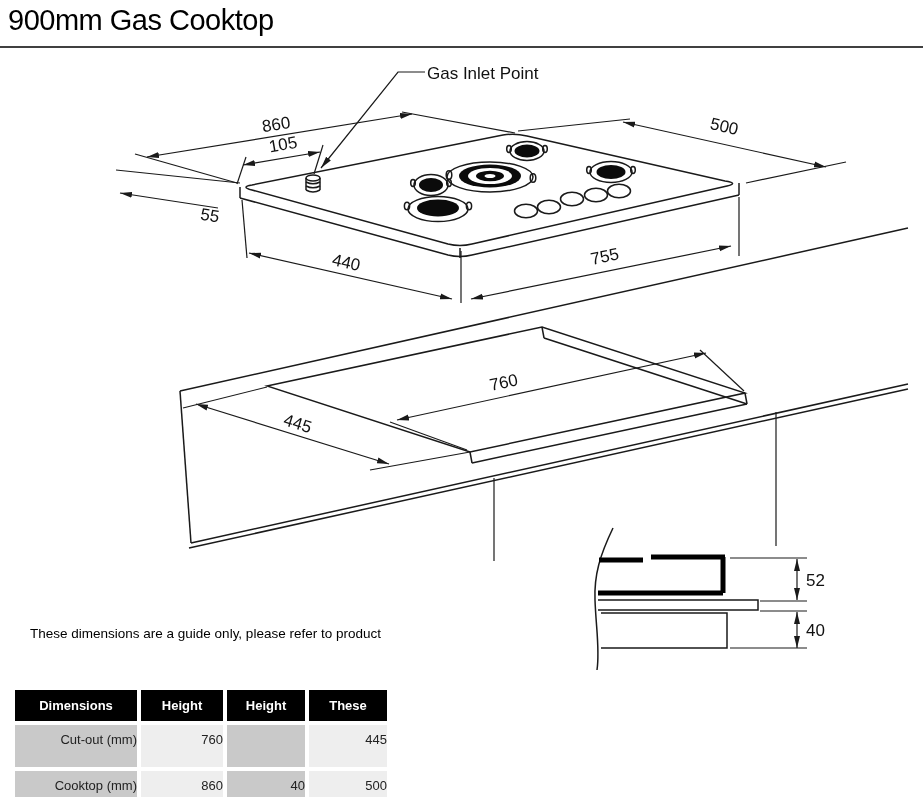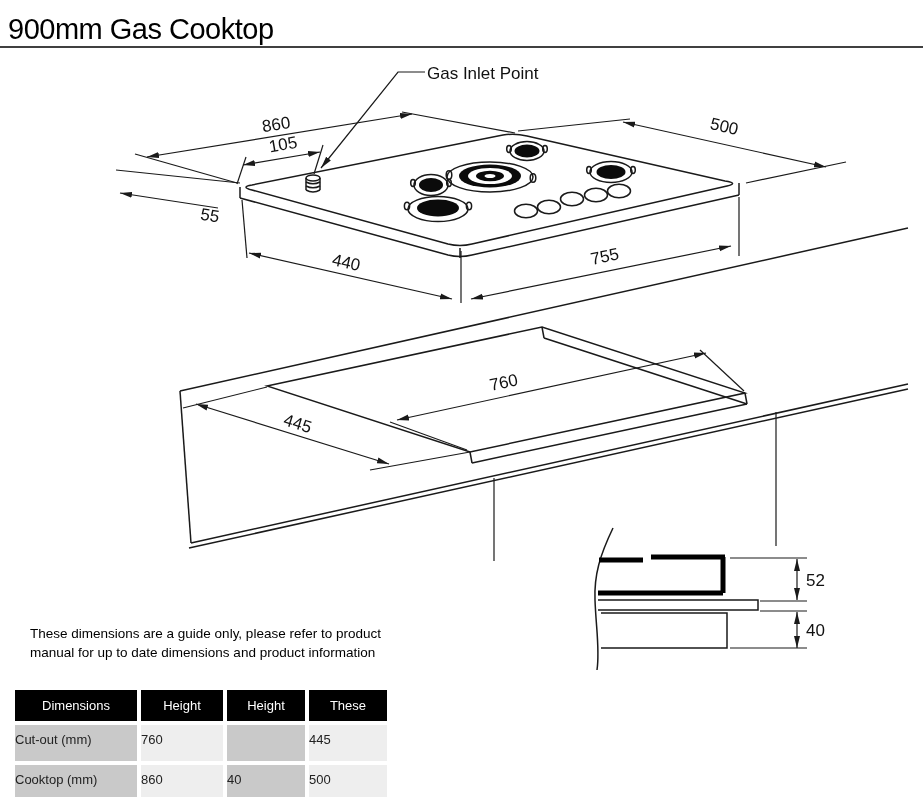--- a/index.html
+++ b/index.html
@@ -1,21 +1,21 @@
 <!DOCTYPE html>
 <html style="--line: #1a1a1a; --rule: #404040; --table-header-bg: #000000; --table-header-text: #ffffff; --cell-dark: #c9c9c9; --cell-light: #eeeeee;"><head>
 <meta charset="utf-8">
 <style>
   html,body{margin:0;padding:0;}
   body{
     width:923px;height:797px;position:relative;overflow:hidden;
     background:#ffffff;font-family:"Liberation Sans",sans-serif;color:#000;
   }
   .page-title{
-    position:absolute;left:8px;top:13px;font-size:29px;font-weight:400;
+    position:absolute;left:8px;top:4px;font-size:29px;font-weight:400;
     letter-spacing:-0.5px;color:#000;
   }
   .title-rule{
     position:absolute;left:0;top:46px;width:923px;height:2px;
     background:var(--rule,#404040);
   }
   svg.diagram{position:absolute;left:0;top:0;}
   svg .thin{stroke:var(--line,#1a1a1a);stroke-width:1.2;fill:none;}
   svg .draw{stroke:var(--line,#1a1a1a);stroke-width:1.5;fill:none;}
   svg .thick{stroke:#000;stroke-width:5;fill:none;stroke-linecap:butt;}
@@ -27,25 +27,25 @@
     font-size:13.5px;line-height:19px;color:#000;
   }
   .spec-table{
     position:absolute;left:15px;top:690px;
     display:grid;grid-template-columns:122px 82px 78px 78px;
     grid-auto-rows:auto;column-gap:4px;row-gap:4px;
     font-size:13px;
   }
   .spec-table .hcell{
     background:var(--table-header-bg,#000);color:var(--table-header-text,#fff);
-    font-weight:400;text-align:center;line-height:31px;height:31px;
+    font-weight:700;text-align:center;line-height:31px;height:31px;
   }
   .spec-table .dark{background:var(--cell-dark,#c9c9c9);}
   .spec-table .light{background:var(--cell-light,#eeeeee);}
-  .spec-table .cell{text-align:left;line-height:30px;height:36px;color:#222;}
+  .spec-table .cell{text-align:right;line-height:30px;height:42px;color:#222;}
 </style>
 </head>
 <body>
 
 <div class="page-title">900mm Gas Cooktop</div>
 <div class="title-rule"></div>
 
 <svg class="diagram" width="923" height="680" viewBox="0 0 923 680">
   <defs>
     <marker id="aE" markerWidth="13" markerHeight="8" refX="12" refY="4" orient="auto" markerUnits="userSpaceOnUse">
@@ -225,21 +225,20 @@
       <line class="thin" x1="760" y1="611" x2="807" y2="611"></line>
       <line class="thin" x1="730" y1="648" x2="807" y2="648"></line>
       <line class="thin" x1="797" y1="612" x2="797" y2="648" marker-start="url(#aS)" marker-end="url(#aE)"></line>
       <text x="806" y="636">40</text>
     </g>
   </g>
 </svg>
 
 <div class="disclaimer">
   <div>These dimensions are a guide only, please refer to product</div>
-  <div>manual for up to date dimensions and product information</div>
 </div>
 
 <div class="spec-table">
   <div class="hcell">Dimensions</div>
   <div class="hcell">Height</div>
   <div class="hcell">Height</div>
   <div class="hcell">These</div>
 
   <div class="cell dark">Cut-out (mm)</div>
   <div class="cell light">760</div>

